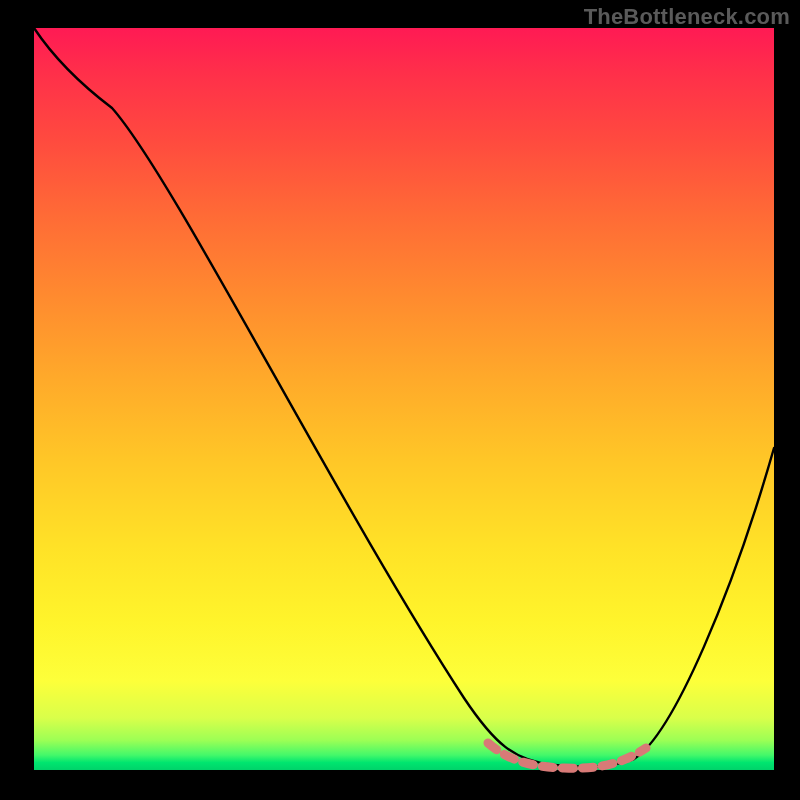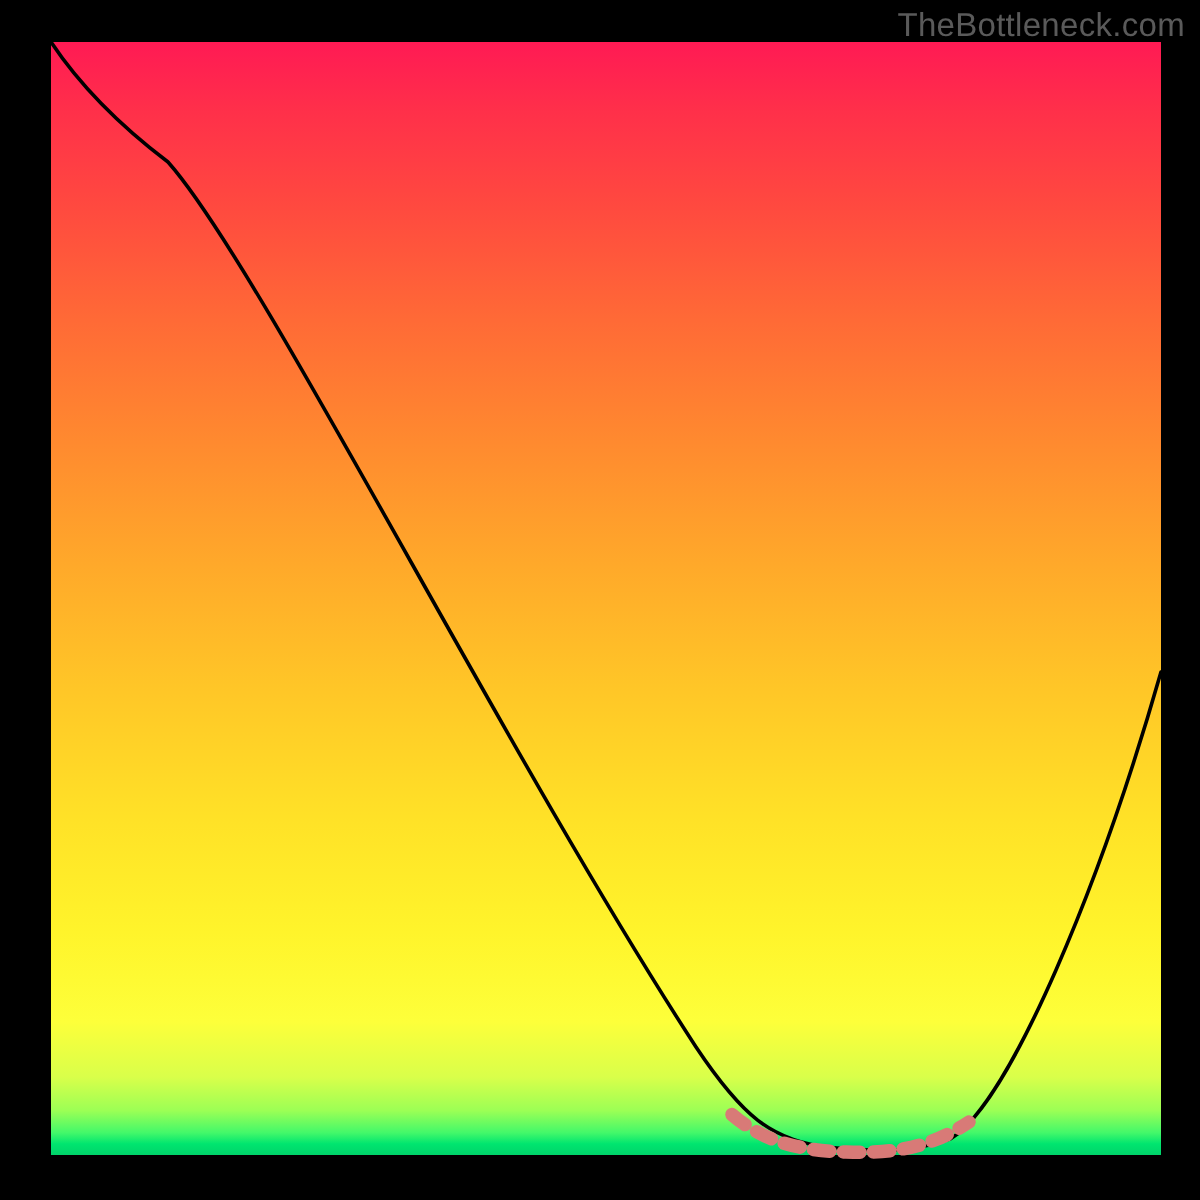--- a/index.html
+++ b/index.html
@@ -14,21 +14,21 @@
   .wrapper {
     position: relative;
     width: 800px;
     height: 800px;
   }
   .watermark {
     position: absolute;
     top: 4px;
     right: 10px;
     font-size: 22px;
-    font-weight: 400;
+    font-weight: 700;
     color: #5a5a5a;
     letter-spacing: 0.2px;
     z-index: 5;
   }
   .plot {
     position: absolute;
     left: 34px;
     top: 28px;
     width: 740px;
     height: 742px;

